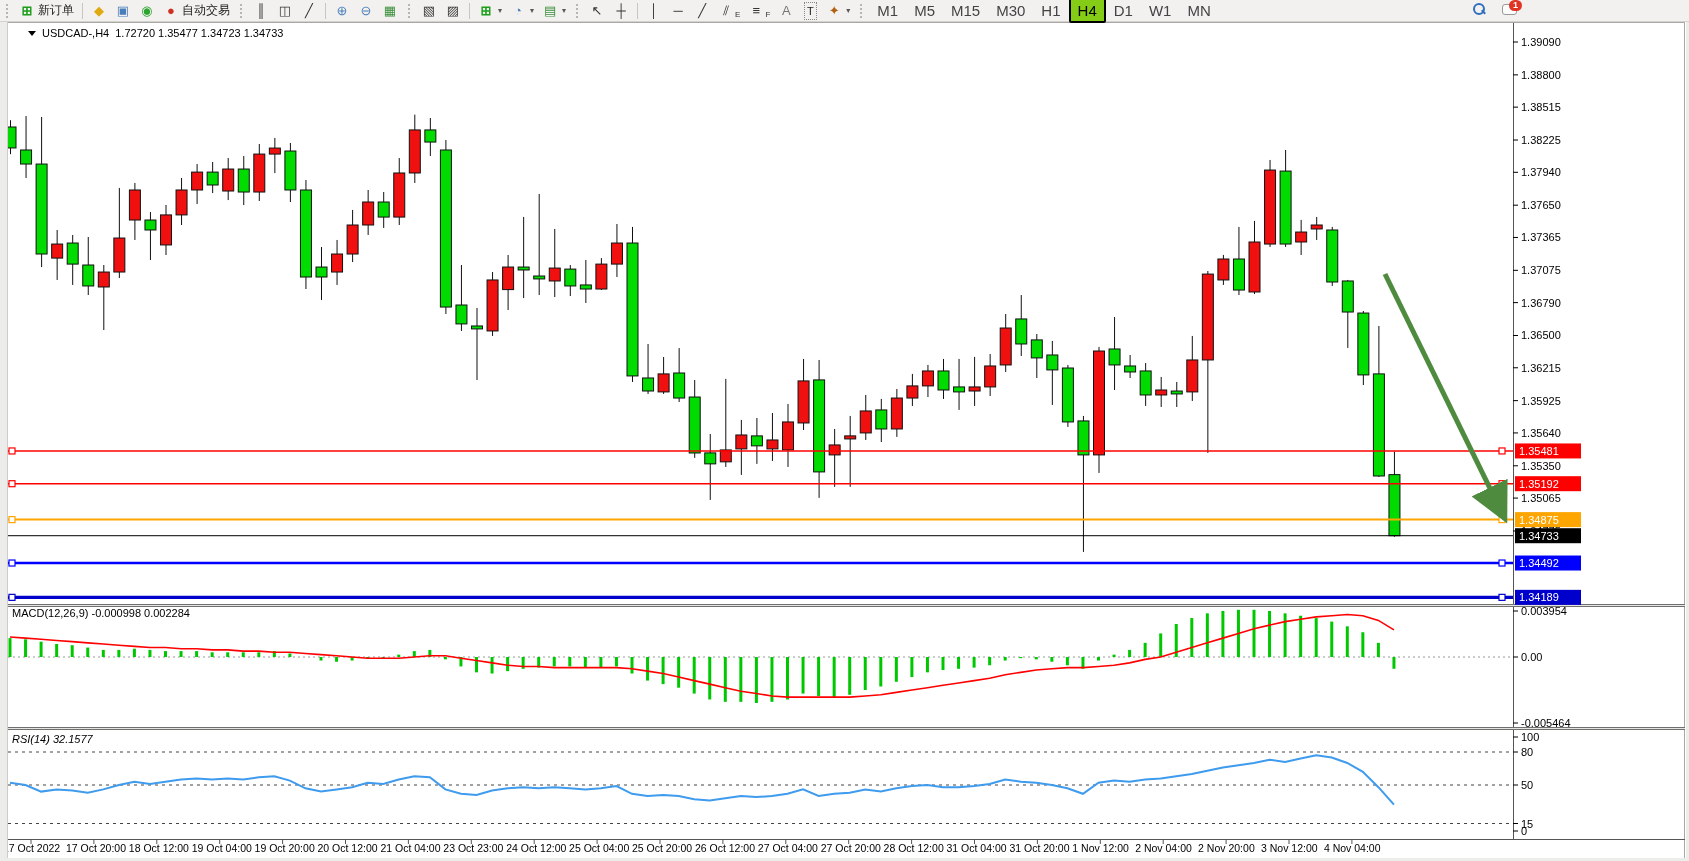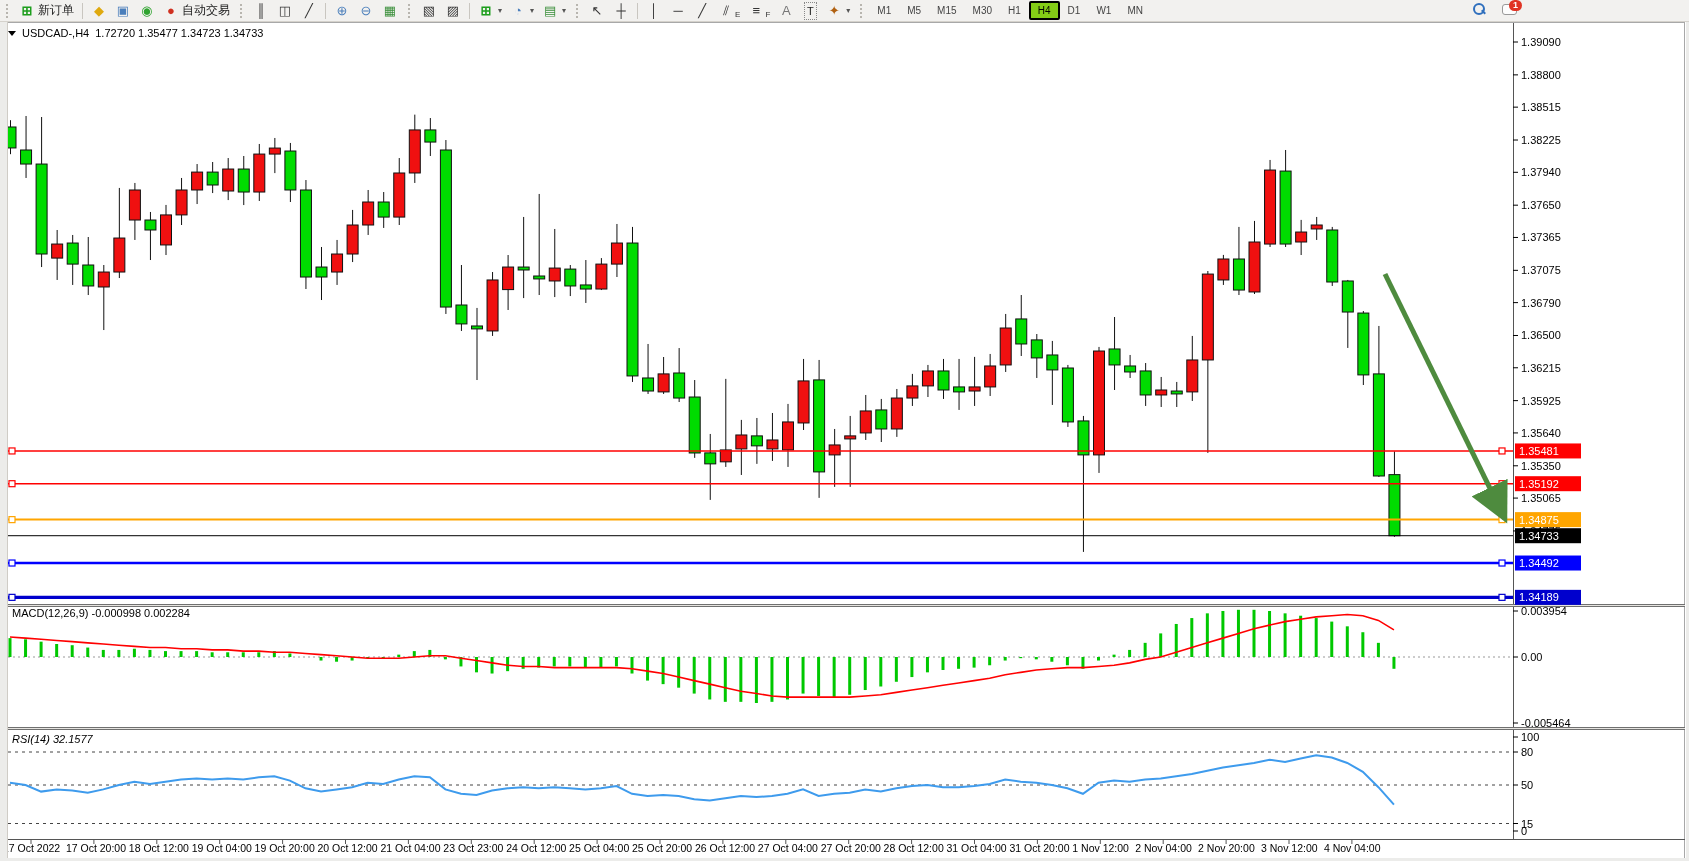--- a/index.html
+++ b/index.html
@@ -12,35 +12,35 @@
   .tbtn{display:flex;align-items:center;gap:3px;padding:1px 4px;border-radius:2px;cursor:default;}
   .icon16{width:16px;height:16px;display:flex;align-items:center;justify-content:center;font-size:13px;line-height:16px;}
   .glyph-green{color:#1d9e1d;font-weight:bold;}
   .glyph-gold{color:#dfa90f;}
   .glyph-blue{color:#4a7ebb;}
   .glyph-sgreen{color:#2fa32f;}
   .glyph-red{color:#d03020;}
   .glyph-dark{color:#333;}
   .glyph-tile{color:#3a8f3a;}
   .dd{font-size:8px;color:#555;margin-left:1px;}
-  .tflabel{font-size:10px;color:#444;padding:2px 7px;border:1px solid transparent;cursor:default;}
+  .tflabel{font-size:15px;color:#444;padding:2px 7px;border:1px solid transparent;cursor:default;}
   .tflabel.active{background:#84cc16;border:2px solid #000000;border-radius:2px;color:#000;}
   .sub{font-size:8px;color:#333;margin-left:-2px;align-self:flex-end;}
   .boxT{border:1px dotted #888;padding:0 2px;font-size:11px;}
   .right-tools{position:absolute;left:1468px;top:1px;display:flex;align-items:center;gap:8px;}
   .search-ic{position:relative;width:14px;height:14px;}
   .search-ic .ring{position:absolute;left:1px;top:1px;width:8px;height:8px;border:2px solid #2f6fbd;border-radius:50%;}
   .search-ic .tail{position:absolute;left:9px;top:9px;width:5px;height:2px;background:#2f6fbd;transform:rotate(45deg);}
   .chat-ic{position:relative;width:18px;height:14px;}
   .chat-ic .bubble{position:absolute;left:0;top:2px;width:13px;height:9px;border:1px solid #999;border-radius:3px;background:#fdfdfd;}
   .chat-ic .badge{position:absolute;right:-2px;top:-2px;min-width:11px;height:11px;border-radius:6px;background:#e03424;color:#fff;font-size:9px;line-height:11px;text-align:center;padding:0 1px;font-weight:bold;}
   
   .chart-svg{position:absolute;left:0;top:0;z-index:1;}
   .overlay-label{position:absolute;z-index:2;font-size:11px;color:#000;white-space:nowrap;}
-  .title-bar{left:8px;top:27px;display:flex;align-items:center;gap:6px;}
+  .title-bar{left:28px;top:27px;display:flex;align-items:center;gap:6px;}
   .tri-down{width:0;height:0;border-left:4px solid transparent;border-right:4px solid transparent;border-top:5px solid #000;display:inline-block;}
   .edge-strip{position:absolute;left:0;top:22px;width:7px;height:836px;background:#ececea;border-right:1px solid #cfccc6;z-index:2;}
   .bottom-strip{position:absolute;left:0;top:858px;width:1689px;height:3px;background:#ececea;z-index:2;}
   .right-strip{position:absolute;left:1686px;top:22px;width:3px;height:839px;background:#ececea;z-index:2;}
 </style>
 </head>
 <body>
 
 <div class="page">
 

